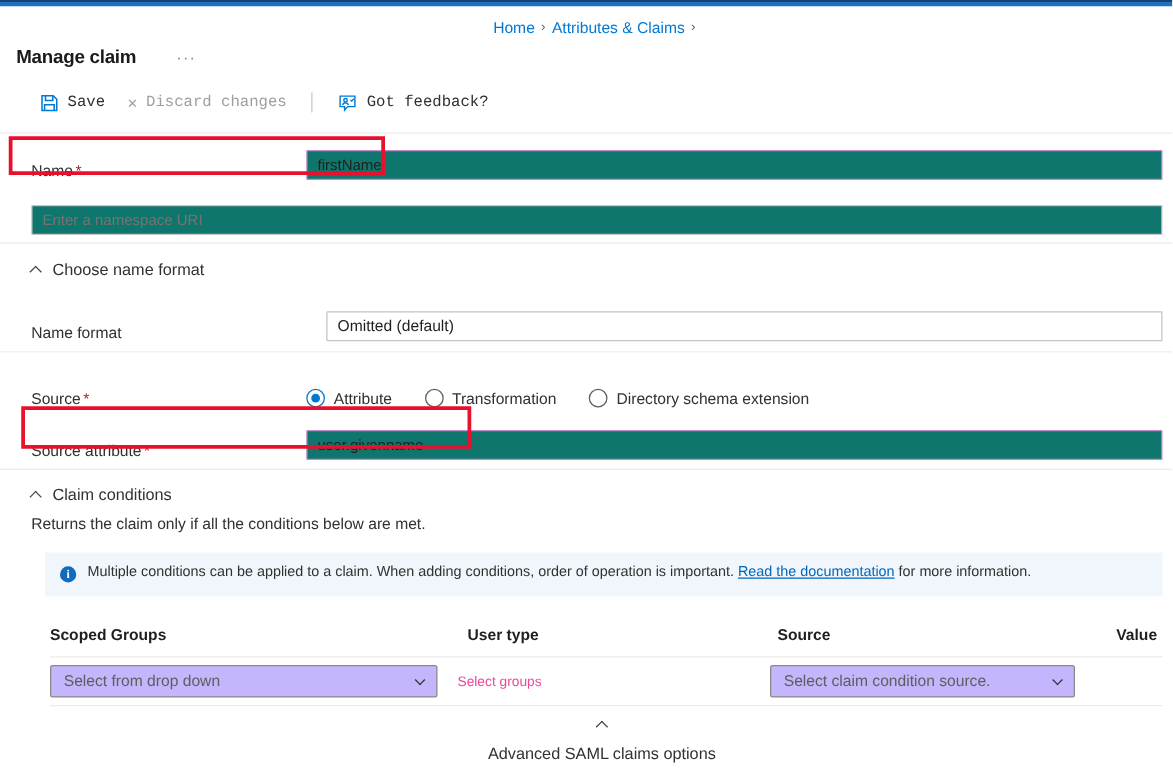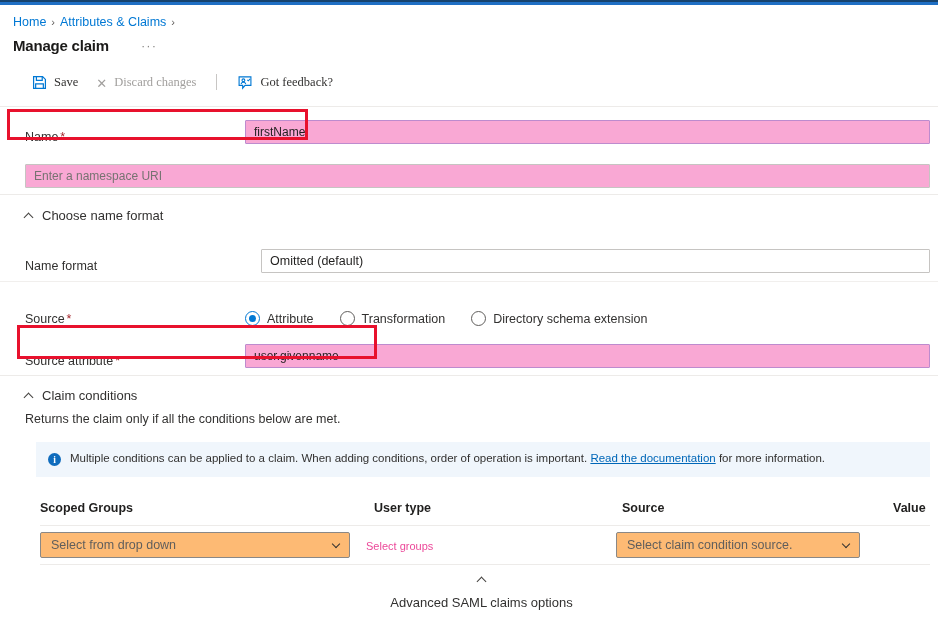--- a/index.html
+++ b/index.html
@@ -4,45 +4,45 @@
 <style>
   * { margin:0; padding:0; box-sizing:border-box; }
   html,body { background:#ffffff; }
   body { font-family:"Liberation Sans","DejaVu Sans",sans-serif; color:#323130; }
   .page { position:relative; width:938px; height:617px; background:#fff; overflow:hidden; }
 
   .topbar { height:5px; width:100%;
     background:linear-gradient(#16436e 0 40%, #1f6fc4 40% 100%); }
 
   
-  .breadcrumb { margin:10px 0 0 13px; font-size:12.5px; display:flex; align-items:center; gap:5px; }
+  .breadcrumb { margin:10px 0 0 13px; font-size:12.5px; display:flex; align-items:center; gap:5px;justify-content:center; }
   .breadcrumb a { color:#0078d4; text-decoration:none; cursor:pointer; }
   .crumb-sep { color:#605e5c; font-size:11px; }
 
   
   .titlerow { margin:7px 0 0 13px; display:flex; align-items:center; gap:28px; }
   .titlerow h1 { font-size:15px; font-weight:700; color:#1b1a19; letter-spacing:-.2px; }
   .more-btn { border:none; background:none; color:#8a8886; font-size:13px; letter-spacing:1px; cursor:pointer; padding:2px 4px; }
 
   
   .toolbar { margin:15px 0 0 32px; display:flex; align-items:center; gap:18px; height:24px; }
-  .tbtn { display:flex; align-items:flex-end; gap:7px; font-size:12.5px; color:#323130; background:none; border:none; cursor:pointer; font-family:Liberation Serif, serif; }
+  .tbtn { display:flex; align-items:center; gap:7px; font-size:12.5px; color:#323130; background:none; border:none; cursor:pointer; font-family:Liberation Mono, monospace; }
   .tbtn.disabled { color:#a19f9d; cursor:default; }
   .x-icon { color:#a19f9d; font-size:13px; line-height:1; }
   .tdivider { width:1px; height:16px; background:#c8c6c4; margin:0 2px; }
 
   .hdiv { border:none; border-top:1px solid #edebe9; margin:12px 0 0 0; }
   .hdiv.lite { border-top-color:#f1efed; }
 
   
   .frow { display:flex; align-items:flex-end; position:relative; padding-left:25px; padding-right:8px; }
   .flabel { width:220px; min-width:220px; font-size:12.5px; color:#323130; }
   .req { color:#a4262c; margin-left:2px; }
   .txt { flex:1; height:24px; border:1px solid #c6c4c2; border-radius:1px; font-size:12px;
-         font-family:inherit; color:#201f1e; padding:0 8px; background:#f9a8d4; outline:none; }
+         font-family:inherit; color:#201f1e; padding:0 8px; background:#0f766e; outline:none; }
   .txt.dirty { border-color:#bd8bce; }
   .txt::placeholder { color:#767371; }
   .ro-select { flex:1; height:24px; border:1px solid #c6c4c2; border-radius:1px; font-size:12.5px;
          display:flex; align-items:center; padding:0 8px; color:#201f1e; background:#fff; cursor:pointer; }
 
   
   .section { display:flex; align-items:center; gap:10px; margin-left:25px; cursor:pointer; }
   .chev-up { display:inline-block; width:7px; height:7px; border-top:1.5px solid #44423f;
              border-left:1.5px solid #44423f; transform:rotate(45deg); margin-top:3px; }
   .section-title { font-size:13px; color:#323130; }
@@ -64,21 +64,21 @@
                font-size:9.5px; font-weight:700; display:inline-flex; align-items:center; justify-content:center;
                font-family:"Liberation Serif",serif; margin-top:1px; }
   .banner a { color:#0067b8; text-decoration:underline; cursor:pointer; }
 
   
   .ctable { margin:18px 8px 0 40px; }
   .crow { display:grid; grid-template-columns:326px 250px 245px 1fr; align-items:center; }
   .chead { font-size:12.5px; font-weight:700; color:#201f1e; padding:6px 0 10px 0; }
   .chead.c1 { padding-left:8px; } .chead.c3 { padding-left:6px; } .chead.c4 { padding-left:32px; }
   .cbody { border-top:1px solid #edebe9; border-bottom:1px solid #edebe9; padding:6px 0; }
-  .dd { height:26px; border:1px solid #8a8886; border-radius:2px; background:#fdba74; display:flex;
+  .dd { height:26px; border:1px solid #8a8886; border-radius:2px; background:#c4b5fd; display:flex;
         align-items:center; justify-content:space-between; padding:0 10px; font-size:12.5px;
         color:#605e5c; cursor:pointer; }
   .dd1 { width:310px; } .dd2 { width:244px; }
   .chev-down { display:inline-block; width:6px; height:6px; border-right:1.4px solid #323130;
                border-bottom:1.4px solid #323130; transform:rotate(45deg); margin-top:-3px; }
   .link { color:#ec4899; font-size:11px; text-decoration:none; cursor:pointer; }
 
   
   .checkrow { margin:14px 0 0 39px; display:flex; align-items:center; gap:10px; }
   .cbox { width:15px; height:15px; border:1px solid #5f5d5b; border-radius:2px; background:#fff; cursor:pointer; }

